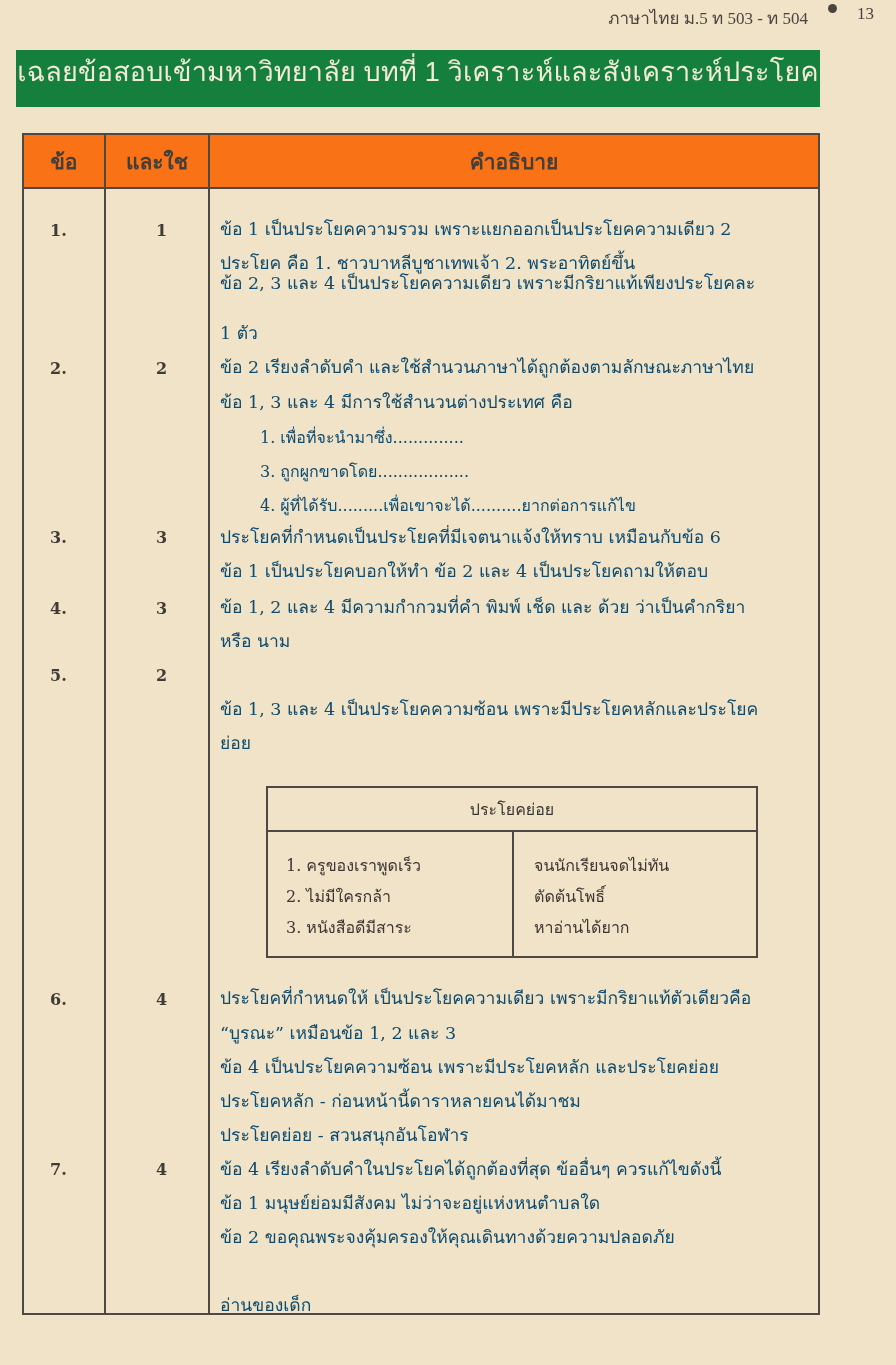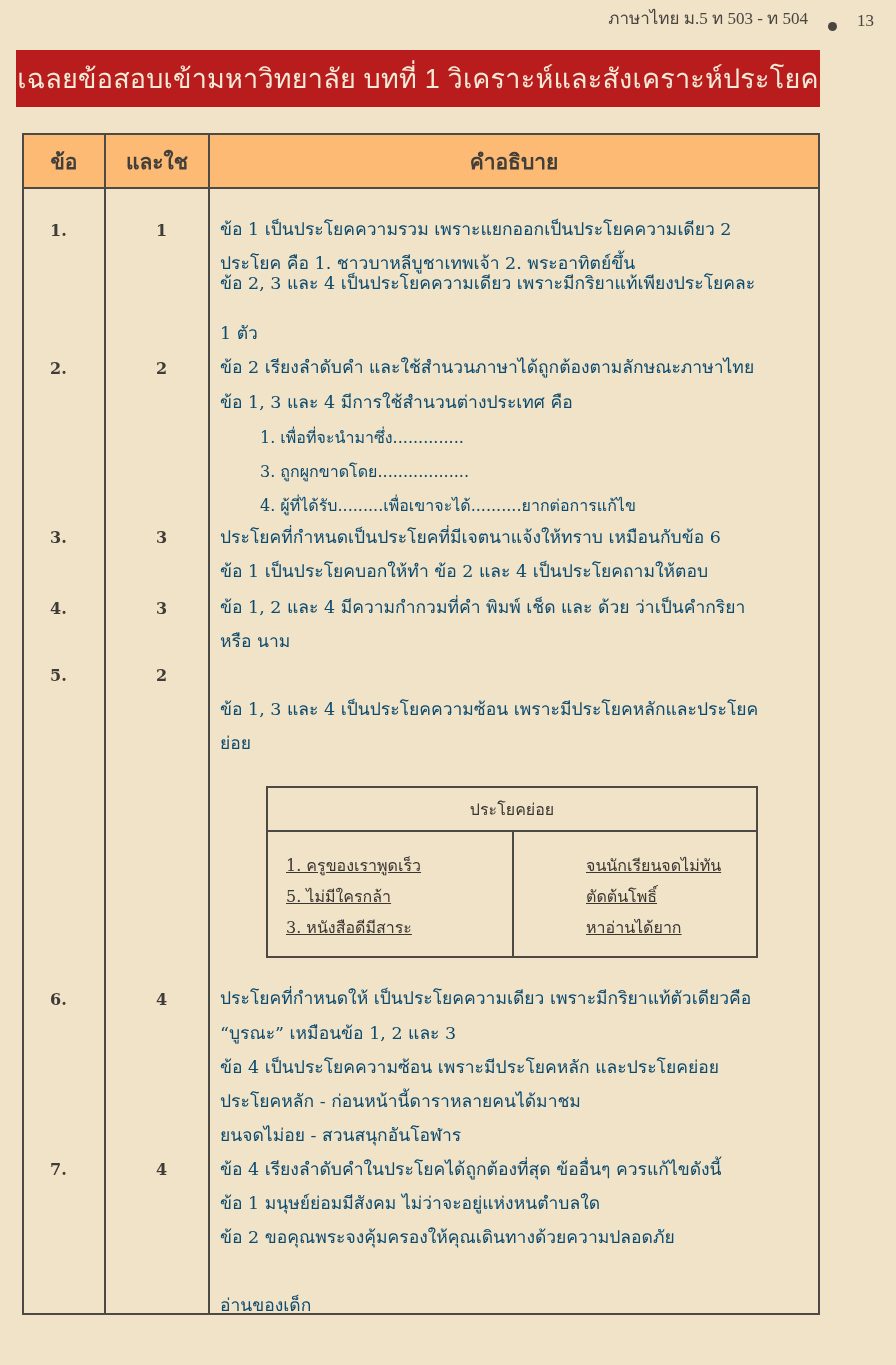--- a/index.html
+++ b/index.html
@@ -6,39 +6,39 @@
   body {
     width: 896px; height: 1365px; overflow: hidden;
     background: #f1e3c8;
     font-family: "DejaVu Serif", "Liberation Serif", serif;
     color: #3a3632;
     position: relative;
   }
   .page-header {
     position: absolute; top: 4px; right: 22px;
     font-size: 17px; color: #4a4540;
-    display: flex; align-items: flex-end; gap: 20px;
+    display: flex; align-items: flex-start; gap: 20px;
     font-family: "Liberation Serif", serif;
   }
   .page-header .dot { width: 9px; height: 9px; border-radius: 50%; background: #4a4540; display: inline-block; }
   .banner {
     position: absolute; left: 16px; top: 50px; width: 804px; height: 57px;
-    background: #b91c1c;
+    background: #15803d;
     color: #f3ead8;
     font-size: 27px;
-    display: flex; align-items: center; justify-content: center;
+    display: flex; align-items: flex-start; justify-content: center;
     font-family: "Liberation Sans", sans-serif;
     letter-spacing: 0.2px;
   }
   .answer-table {
     position: absolute; left: 22px; top: 133px; width: 798px; height: 1182px;
     border: 2px solid #4d4a46; box-sizing: border-box;
   }
   .thead {
-    height: 52px; background: #fdba74;
+    height: 52px; background: #f97316;
     display: flex; border-bottom: 2px solid #4d4a46;
     font-family: "Liberation Sans", sans-serif; font-weight: bold;
     font-size: 21px; color: #423f3b;
   }
   .col-no { width: 82px; border-right: 2px solid #4d4a46; box-sizing: border-box; }
   .col-ans { width: 104px; border-right: 2px solid #4d4a46; box-sizing: border-box; }
   .col-exp { flex: 1; }
   .thead > div { display: flex; align-items: center; justify-content: center; }
   .tbody { position: absolute; left: 0; top: 54px; right: 0; bottom: 0; display: flex; }
   .tbody .col-no, .tbody .col-ans { height: 100%; position: relative; }
@@ -56,24 +56,24 @@
   .line.indent { left: 50px; font-size: 16px; }
   .inner-table {
     position: absolute; left: 56px; top: 651px; width: 492px; height: 172px;
     border: 2px solid #4d4a46; box-sizing: border-box;
     font-size: 16px;
   }
   .inner-head { display: flex; height: 42px; border-bottom: 2px solid #4d4a46; }
   .inner-head > div { display: flex; align-items: center; justify-content: center; }
   .inner-c1 { width: 246px; border-right: 2px solid #4d4a46; box-sizing: border-box; }
   .inner-c2 { flex: 1; }
-  .inner-body { display: flex; height: 126px; text-decoration: underline; }
+  .inner-body { display: flex; height: 126px; }
   .inner-body .inner-c1, .inner-body .inner-c2 { padding-top: 18px; box-sizing: border-box; }
   .inner-body .inner-c1 { padding-left: 18px; }
-  .inner-body .inner-c2 { padding-left: 72px; }
+  .inner-body .inner-c2 { padding-left: 20px; }
   .cell-line { height: 31px; line-height: 31px; white-space: nowrap; }
 </style>
 </head>
 <body>
 
 <div class="page-header">
   <span>ภาษาไทย ม.5 ท 503 - ท 504</span>
   <span class="dot"></span>
   <span>13</span>
 </div>
@@ -130,36 +130,36 @@
       <div class="line" style="top:506px">ข้อ 1, 3 และ 4  เป็นประโยคความซ้อน เพราะมีประโยคหลักและประโยค</div>
       <div class="line" style="top:540px">ย่อย</div>
 
       <div class="inner-table" style="top:597px">
         <div class="inner-head">
           <div class="inner-c2">ประโยคย่อย</div>
         </div>
         <div class="inner-body">
           <div class="inner-c1">
             <div class="cell-line">1. ครูของเราพูดเร็ว</div>
-            <div class="cell-line">5. ไม่มีใครกล้า</div>
+            <div class="cell-line">2. ไม่มีใครกล้า</div>
             <div class="cell-line">3. หนังสือดีมีสาระ</div>
           </div>
           <div class="inner-c2">
             <div class="cell-line">จนนักเรียนจดไม่ทัน</div>
             <div class="cell-line">ตัดต้นโพธิ์</div>
             <div class="cell-line">หาอ่านได้ยาก</div>
           </div>
         </div>
       </div>
 
       <div class="line" style="top:795px">ประโยคที่กำหนดให้ เป็นประโยคความเดียว  เพราะมีกริยาแท้ตัวเดียวคือ</div>
       <div class="line" style="top:830px">“บูรณะ” เหมือนข้อ 1, 2  และ 3</div>
       <div class="line" style="top:864px">ข้อ 4  เป็นประโยคความซ้อน  เพราะมีประโยคหลัก และประโยคย่อย</div>
       <div class="line" style="top:898px">ประโยคหลัก  -  ก่อนหน้านี้ดาราหลายคนได้มาชม</div>
-      <div class="line" style="top:932px">ยนจดไม่อย  -  สวนสนุกอันโอฬาร</div>
+      <div class="line" style="top:932px">ประโยคย่อย  -  สวนสนุกอันโอฬาร</div>
 
       <div class="line" style="top:966px">ข้อ 4  เรียงลำดับคำในประโยคได้ถูกต้องที่สุด  ข้ออื่นๆ ควรแก้ไขดังนี้</div>
       <div class="line" style="top:1000px">ข้อ 1  มนุษย์ย่อมมีสังคม ไม่ว่าจะอยู่แห่งหนตำบลใด</div>
       <div class="line" style="top:1034px">ข้อ 2  ขอคุณพระจงคุ้มครองให้คุณเดินทางด้วยความปลอดภัย</div>
       <div class="line" style="top:1102px">อ่านของเด็ก</div>
     </div>
   </div>
 </div>
 
 </body></html>

